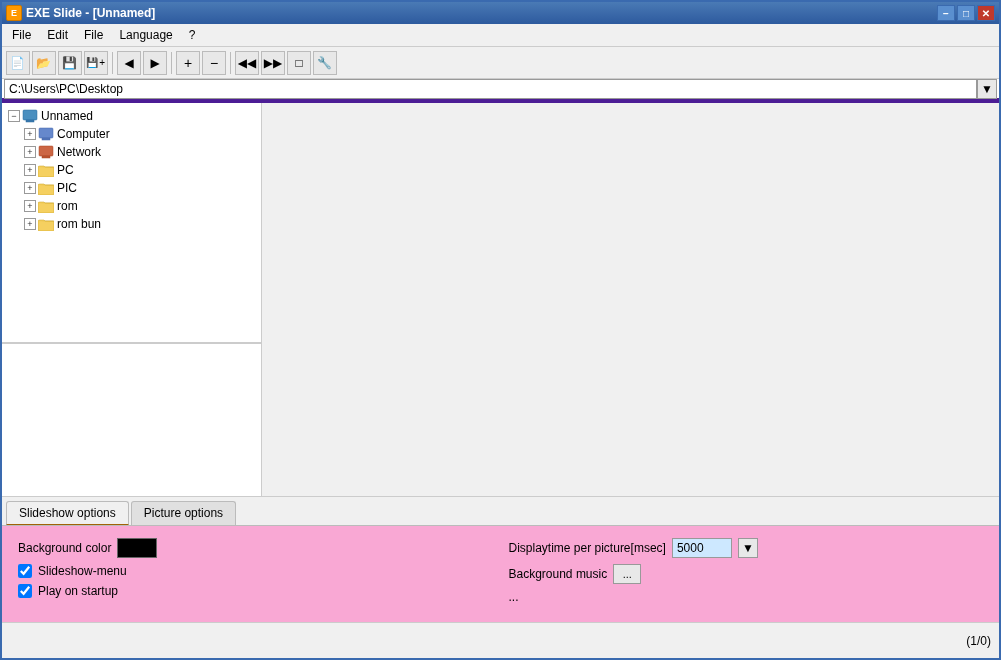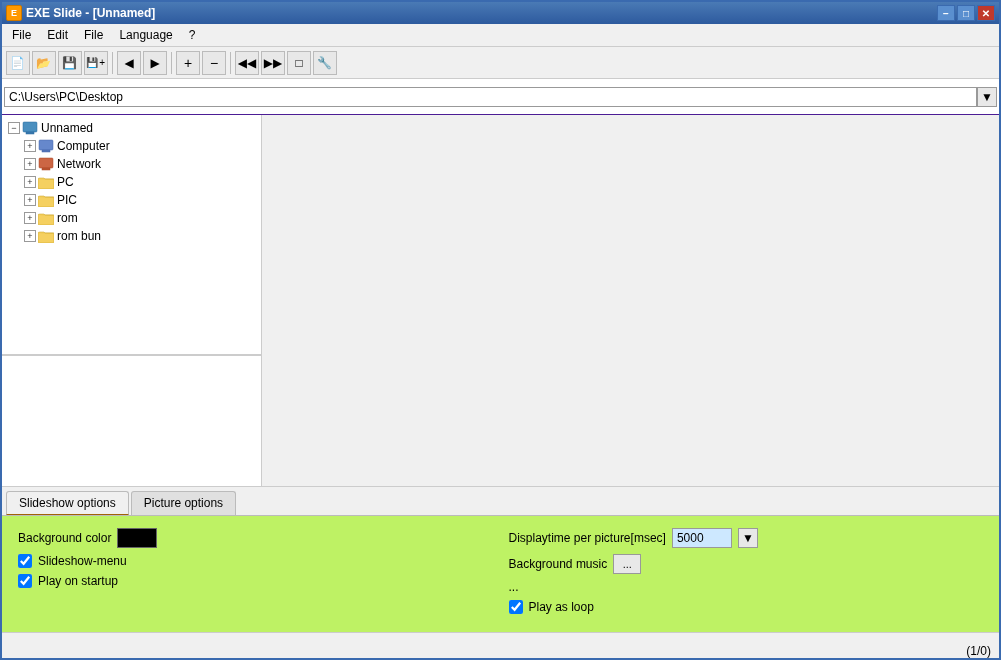--- a/index.html
+++ b/index.html
@@ -50,21 +50,21 @@
     }
     .tb-btn {
       width: 24px; height: 24px; background: #e8e8e8; border: 1px solid #bbb;
       display: flex; align-items: center; justify-content: center; cursor: pointer;
       font-size: 12px;
     }
     .tb-separator { width: 1px; height: 22px; background: #bbb; margin: 0 2px; }
 
     
     #pathbar {
-      height: 36px; background: white; border-bottom: 1px solid #4c1d95;
+      height: 24px; background: white; border-bottom: 5px solid #4c1d95;
       display: flex; align-items: center; padding: 0 2px;
     }
     #path-input {
       flex: 1; height: 20px; border: 1px solid #999; padding: 0 4px; font-size: 12px;
     }
     #path-dropdown { width: 20px; height: 20px; background: #e8e8e8; border: 1px solid #999; cursor: pointer; display: flex; align-items: center; justify-content: center; }
 
     
     #content { display: flex; flex: 1; overflow: hidden; }
 
@@ -83,33 +83,33 @@
 
     
     #options-area { background: #f0f0f0; border-top: 1px solid #ccc; padding: 0; }
     #tabs { display: flex; gap: 0; padding: 4px 4px 0; }
     .tab {
       padding: 4px 12px; background: #e0e0e0; border: 1px solid #bbb;
       border-bottom: none; cursor: pointer; font-size: 12px; margin-right: 2px;
       border-radius: 3px 3px 0 0;
     }
     .tab.active { background: #f0f0f0; border-bottom: 1px solid #a16207; position: relative; z-index: 1; }
-    #tab-content { border-top: 1px solid #bbb; padding: 8px; background: #bef264; }
+    #tab-content { border-top: 1px solid #bbb; padding: 8px; background: #f9a8d4; }
     #options-grid { display: grid; grid-template-columns: 1fr 1fr; gap: 0; }
     .left-opts, .right-opts { padding: 4px 8px; }
     .opt-row { display: flex; align-items: center; gap: 6px; margin-bottom: 6px; }
     .opt-label { font-size: 12px; }
     .color-swatch { width: 40px; height: 20px; background: black; border: 1px solid #666; cursor: pointer; }
     .opt-input { width: 60px; height: 20px; border: 1px solid #999; padding: 0 4px; font-size: 12px; background: #cde8ff; }
     .opt-dropdown { width: 20px; height: 20px; background: #e8e8e8; border: 1px solid #999; cursor: pointer; display: flex; align-items: center; justify-content: center; }
     .browse-btn { width: 28px; height: 20px; background: #e8e8e8; border: 1px solid #999; cursor: pointer; display: flex; align-items: center; justify-content: center; font-size: 11px; }
     input[type="checkbox"] { width: 14px; height: 14px; }
 
     
-    #statusbar { height: 26px; background: #f0f0f0; border-top: 1px solid #ccc; display: flex; align-items: flex-end; justify-content: flex-end; padding: 0 8px; font-size: 12px; }
+    #statusbar { height: 36px; background: #f0f0f0; border-top: 1px solid #ccc; display: flex; align-items: center; justify-content: flex-end; padding: 0 8px; font-size: 12px; }
 
     
     ::-webkit-scrollbar { width: 16px; }
     ::-webkit-scrollbar-track { background: #f0f0f0; }
     ::-webkit-scrollbar-thumb { background: #c0c0c0; border: 1px solid #999; }
   </style>
 </head>
 <body>
 
 <div id="app" style="width:1001px; height:660px; overflow:hidden; display:flex; flex-direction:column; border: 2px solid #3a6aaf;">
@@ -264,24 +264,20 @@
               <input type="text" class="opt-input" value="5000" style="">
               <div class="opt-dropdown">▼</div>
             </div>
             <div class="opt-row">
               <span class="opt-label">Background music</span>
               <div class="browse-btn">...</div>
             </div>
             <div class="opt-row">
               <span class="opt-label">...</span>
             </div>
-            <div class="opt-row">
-              <input type="checkbox" checked="" style="">
-              <span class="opt-label">Play as loop</span>
-            </div>
           </div>
         </div>
       </div>
     </div>
   </div>
 
   <div id="statusbar">
     <span>(1/0)</span>
   </div>
 </div>

